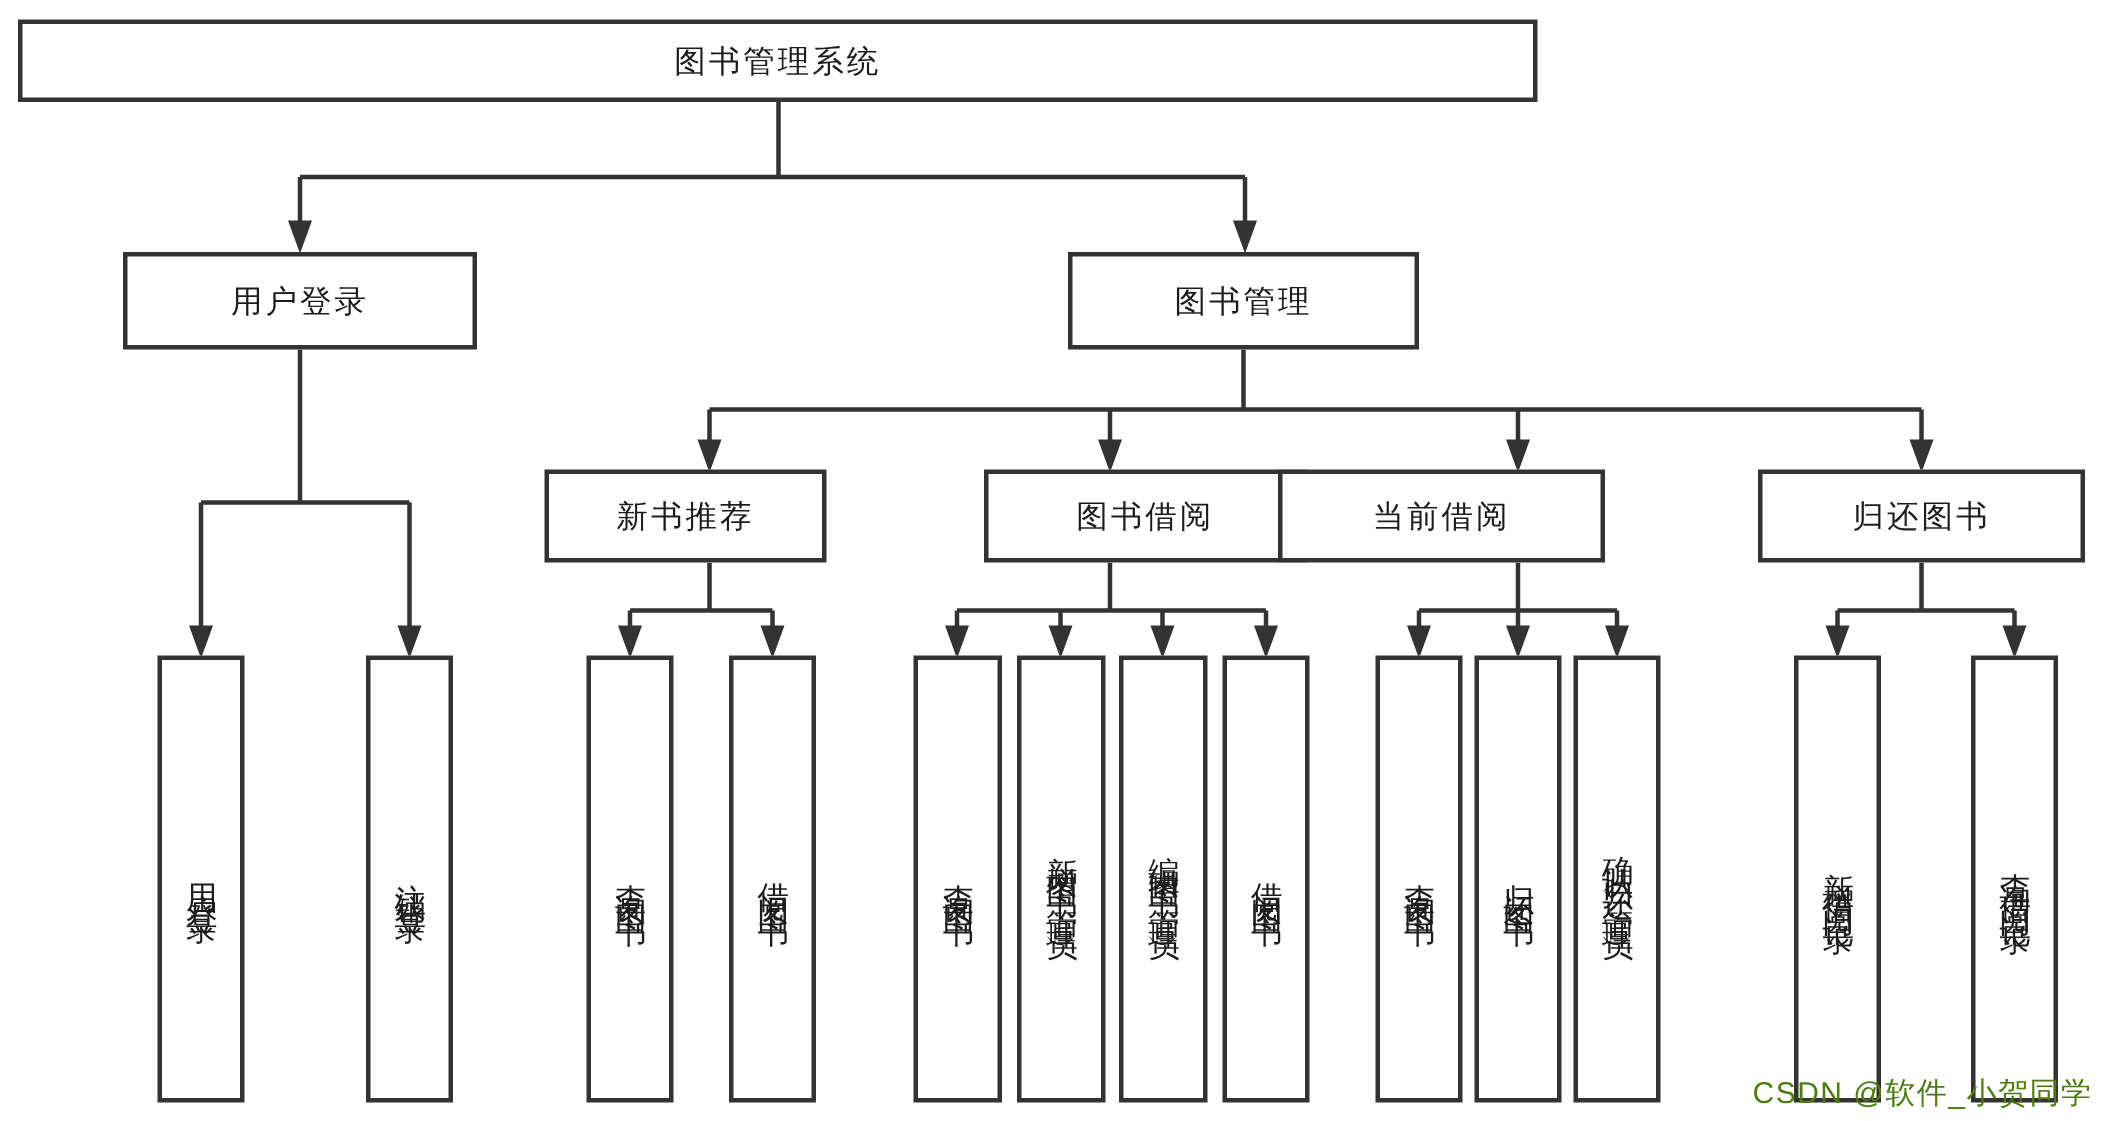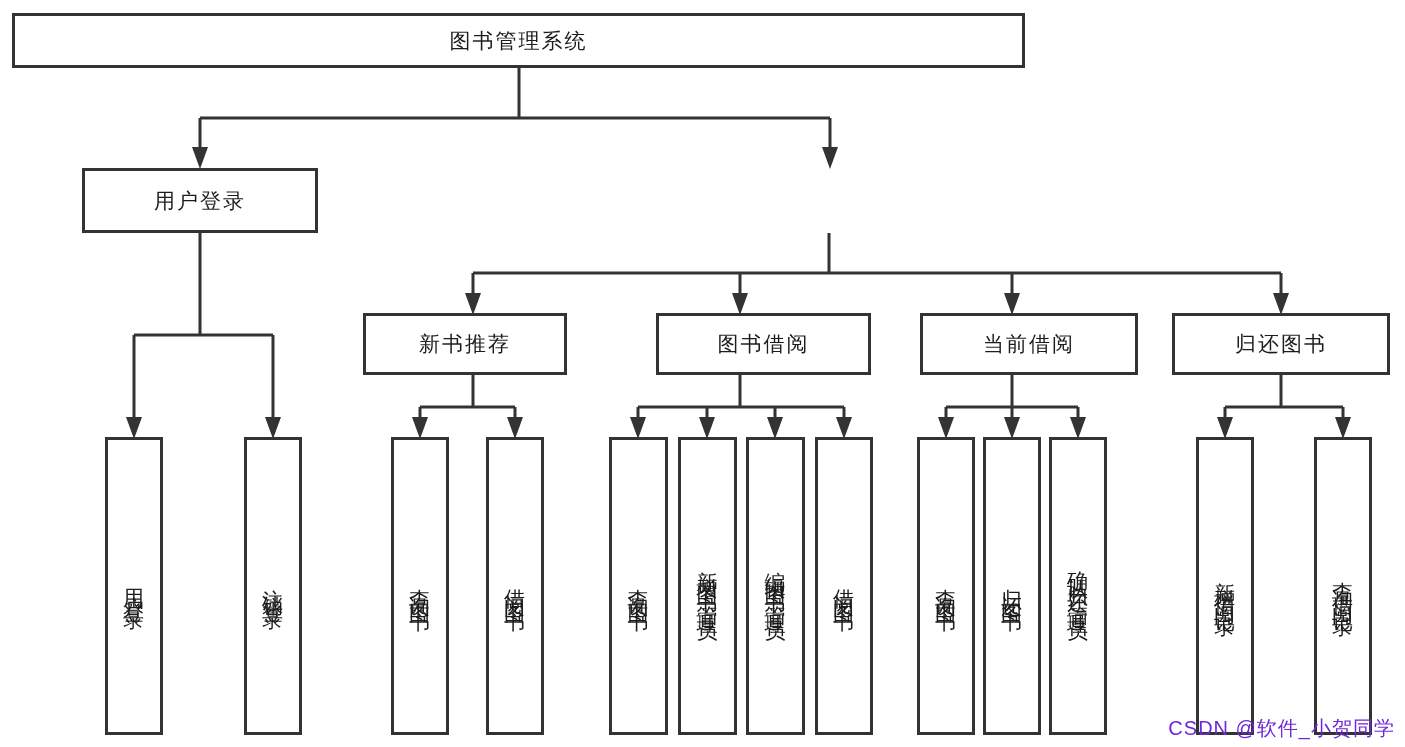--- a/index.html
+++ b/index.html
@@ -44,21 +44,21 @@
     letter-spacing: 0.34em;
     color: #1c1c1c;
     line-height: 1;
   }
   .watermark {
     position: absolute;
     right: 10px;
     bottom: 5px;
     font-size: 20px;
     letter-spacing: 1px;
-    color: #6d28d9;
+    color: #4d7c0f;
     white-space: nowrap;
   }
 </style>
 </head>
 <body>
 
 <div id="stage">
 
   <svg id="connectors" viewBox="0 0 1405 747" xmlns="http://www.w3.org/2000/svg">
 
@@ -124,28 +124,31 @@
     </g>
   </svg>
 
   <div class="node" style="left:12px; top:13px; width:1013px; height:55px;">
     <span class="hlabel">图书管理系统</span>
   </div>
 
   <div class="node" style="left:82px; top:168px; width:236px; height:65px;">
     <span class="hlabel">用户登录</span>
   </div>
+  <div class="node" style="left:712px; top:168px; width:234px; height:65px;">
+    <span class="hlabel">图书管理</span>
+  </div>
 
-  <div class="node" style="left:363px; top:313px; width:204px; height:62px;font-family:Liberation Serif, serif;">
+  <div class="node" style="left:363px; top:313px; width:188px; height:62px;font-family:Liberation Serif, serif;">
     <span class="hlabel">新书推荐</span>
   </div>
   <div class="node" style="left:632px; top:313px; width:215px; height:62px;margin-left:24px;">
     <span class="hlabel">图书借阅</span>
   </div>
-  <div class="node" style="left:920px; top:313px; width:218px; height:62px;">
+  <div class="node" style="left:852px; top:313px; width:218px; height:62px;">
     <span class="hlabel">当前借阅</span>
   </div>
   <div class="node" style="left:1172px; top:313px; width:218px; height:62px;">
     <span class="hlabel">归还图书</span>
   </div>
 
   <div class="node leaf" style="left:105px; top:437px; width:58px; height:298px;">
     <span class="vlabel">用户登录</span>
   </div>
   <div class="node leaf" style="left:244px; top:437px; width:58px; height:298px;">

